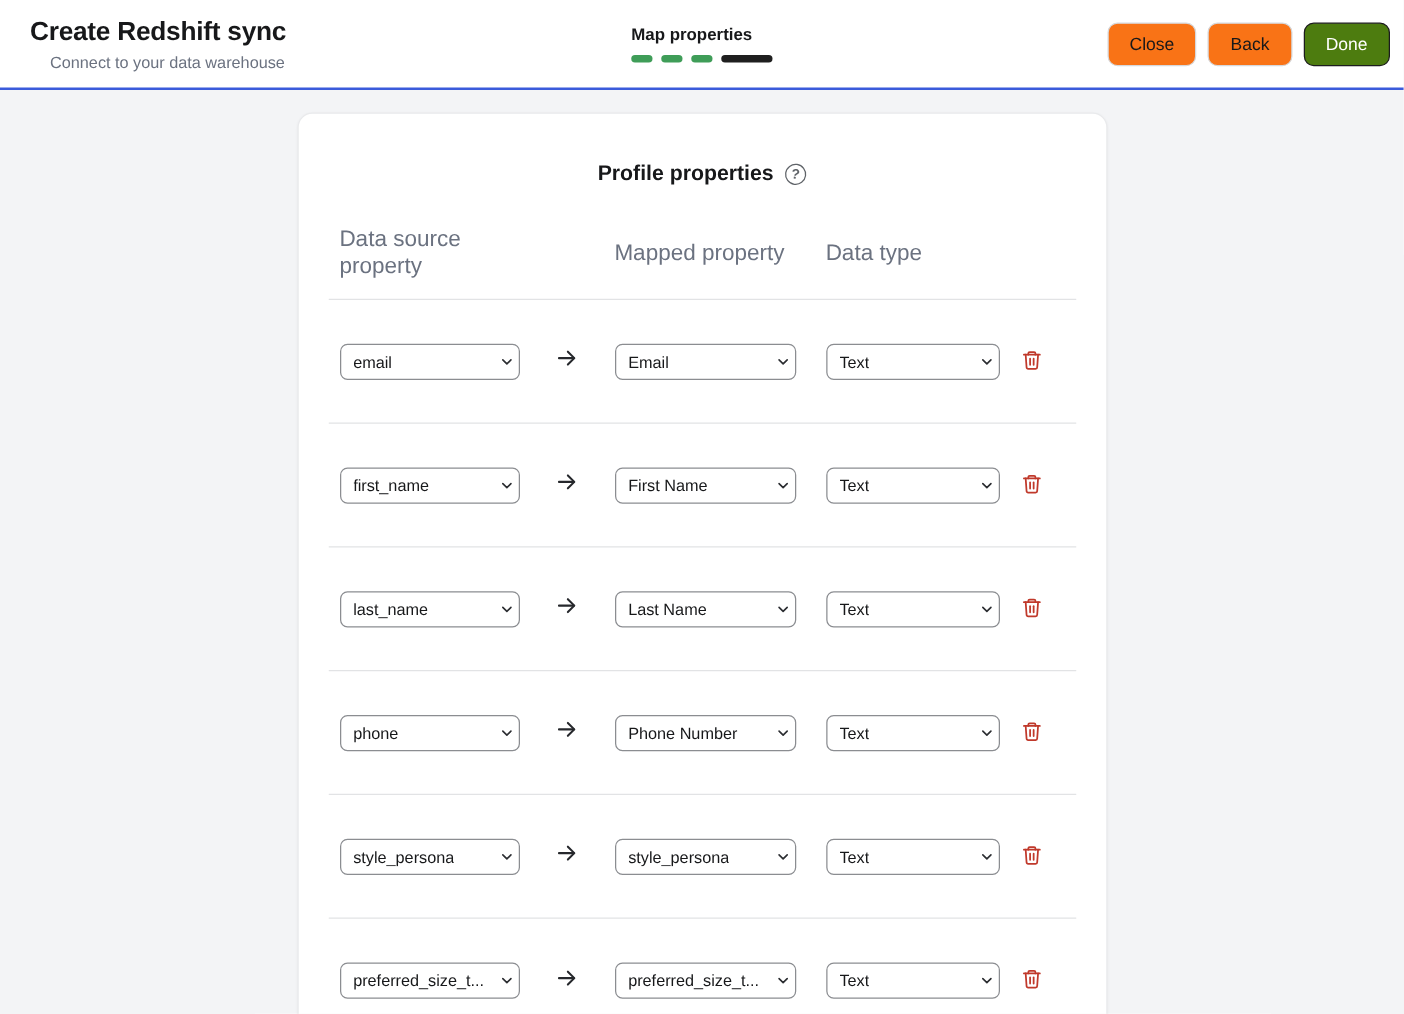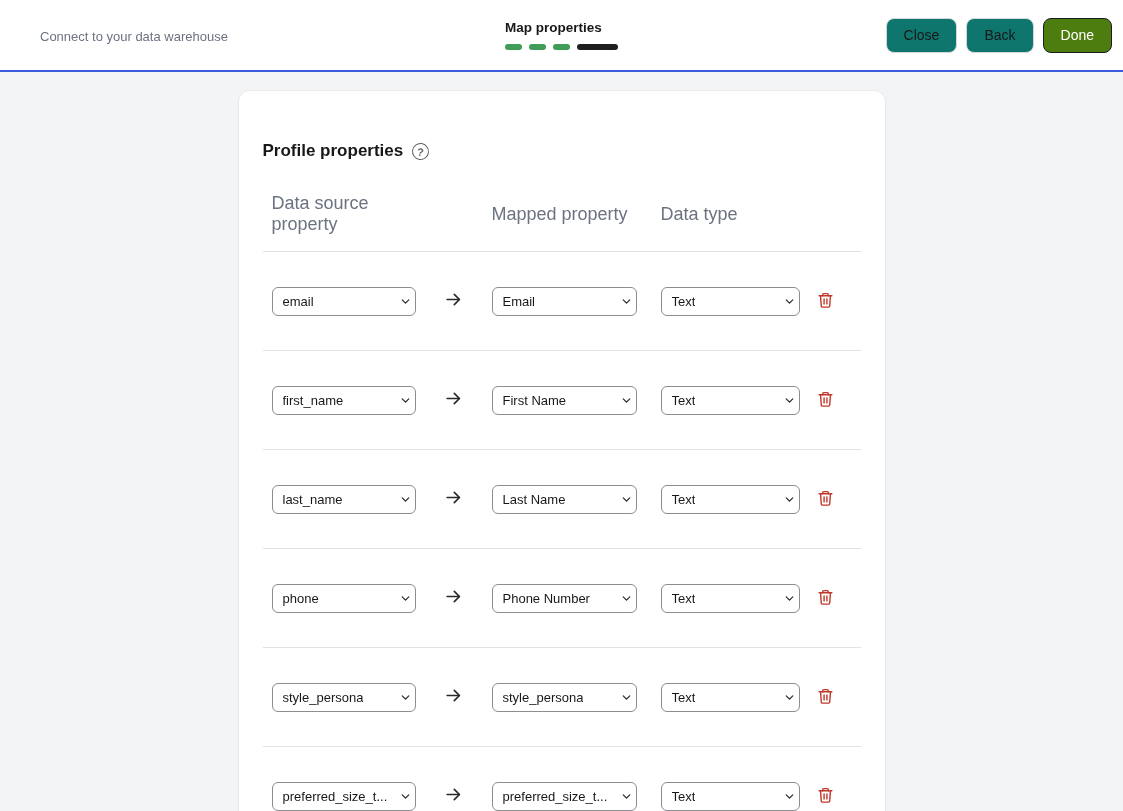--- a/index.html
+++ b/index.html
@@ -49,21 +49,21 @@
     justify-content: flex-end;
     padding-right: 11px;
   }
   .btn {
     font-family: "Liberation Sans", sans-serif;
     font-size: 14px;
     height: 35px;
     padding: 0 17px;
     border-radius: 8px;
     border: 1px solid #d6d8db;
-    background: #0f766e;
+    background: #f97316;
     color: #17181a;
     cursor: pointer;
   }
   .btn.primary {
     background: #4d7c0f;
     border-color: #1c1c1e;
     color: #ffffff;
   }
   
   .main { padding-top: 18px; height: 737px; }
@@ -74,21 +74,22 @@
     background: #ffffff;
     border: 1px solid #e9eaec;
     border-radius: 12px;
     box-shadow: 0 1px 2px rgba(0,0,0,0.04);
     padding: 24px 24px 0 24px;
   }
   .panel-head {
     display: flex;
     align-items: center;
     justify-content: space-between;
-    margin-top: 26px;
+    margin-top: 14px;
+    flex-direction: column;
   }
   .panel-title-wrap { display: flex; align-items: center; gap: 9px; }
   .panel-title { font-size: 17px; font-weight: 700; color: #17181a; }
   .help-icon {
     width: 17px; height: 17px;
     border: 1.4px solid #5f6368;
     border-radius: 50%;
     color: #5f6368;
     font-size: 11px;
     font-weight: 700;
@@ -144,20 +145,21 @@
     cursor: pointer;
     padding: 2px;
     display: flex;
   }
 </style>
 </head>
 <body>
 
 <header class="topbar">
   <div class="topbar-left">
+    <div class="app-title">Create Redshift sync</div>
     <div class="app-subtitle">Connect to your data warehouse</div>
   </div>
   <div class="topbar-center">
     <div class="step-label">Map properties</div>
     <div class="pills">
         <span class="pill done"></span>
         <span class="pill done"></span>
         <span class="pill done"></span>
         <span class="pill current"></span>
       </div>

